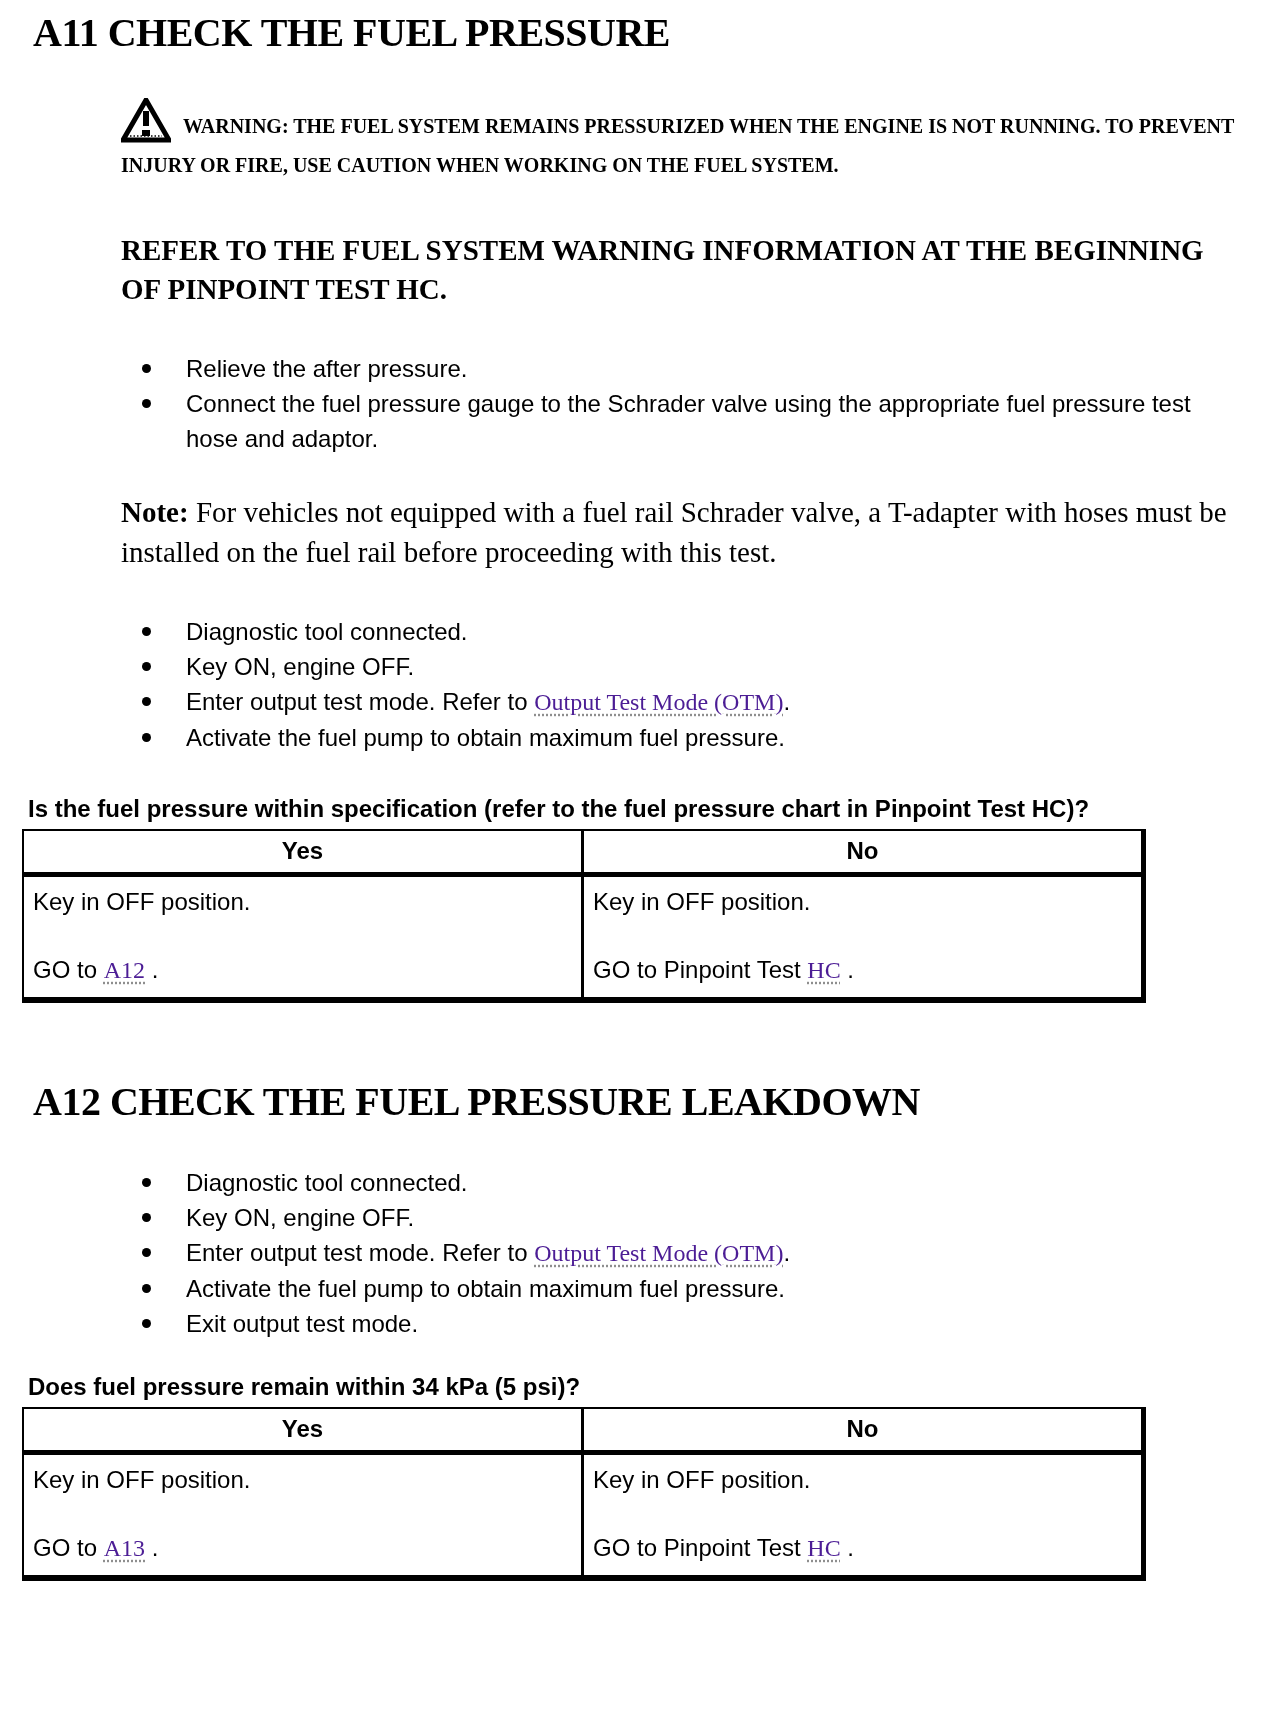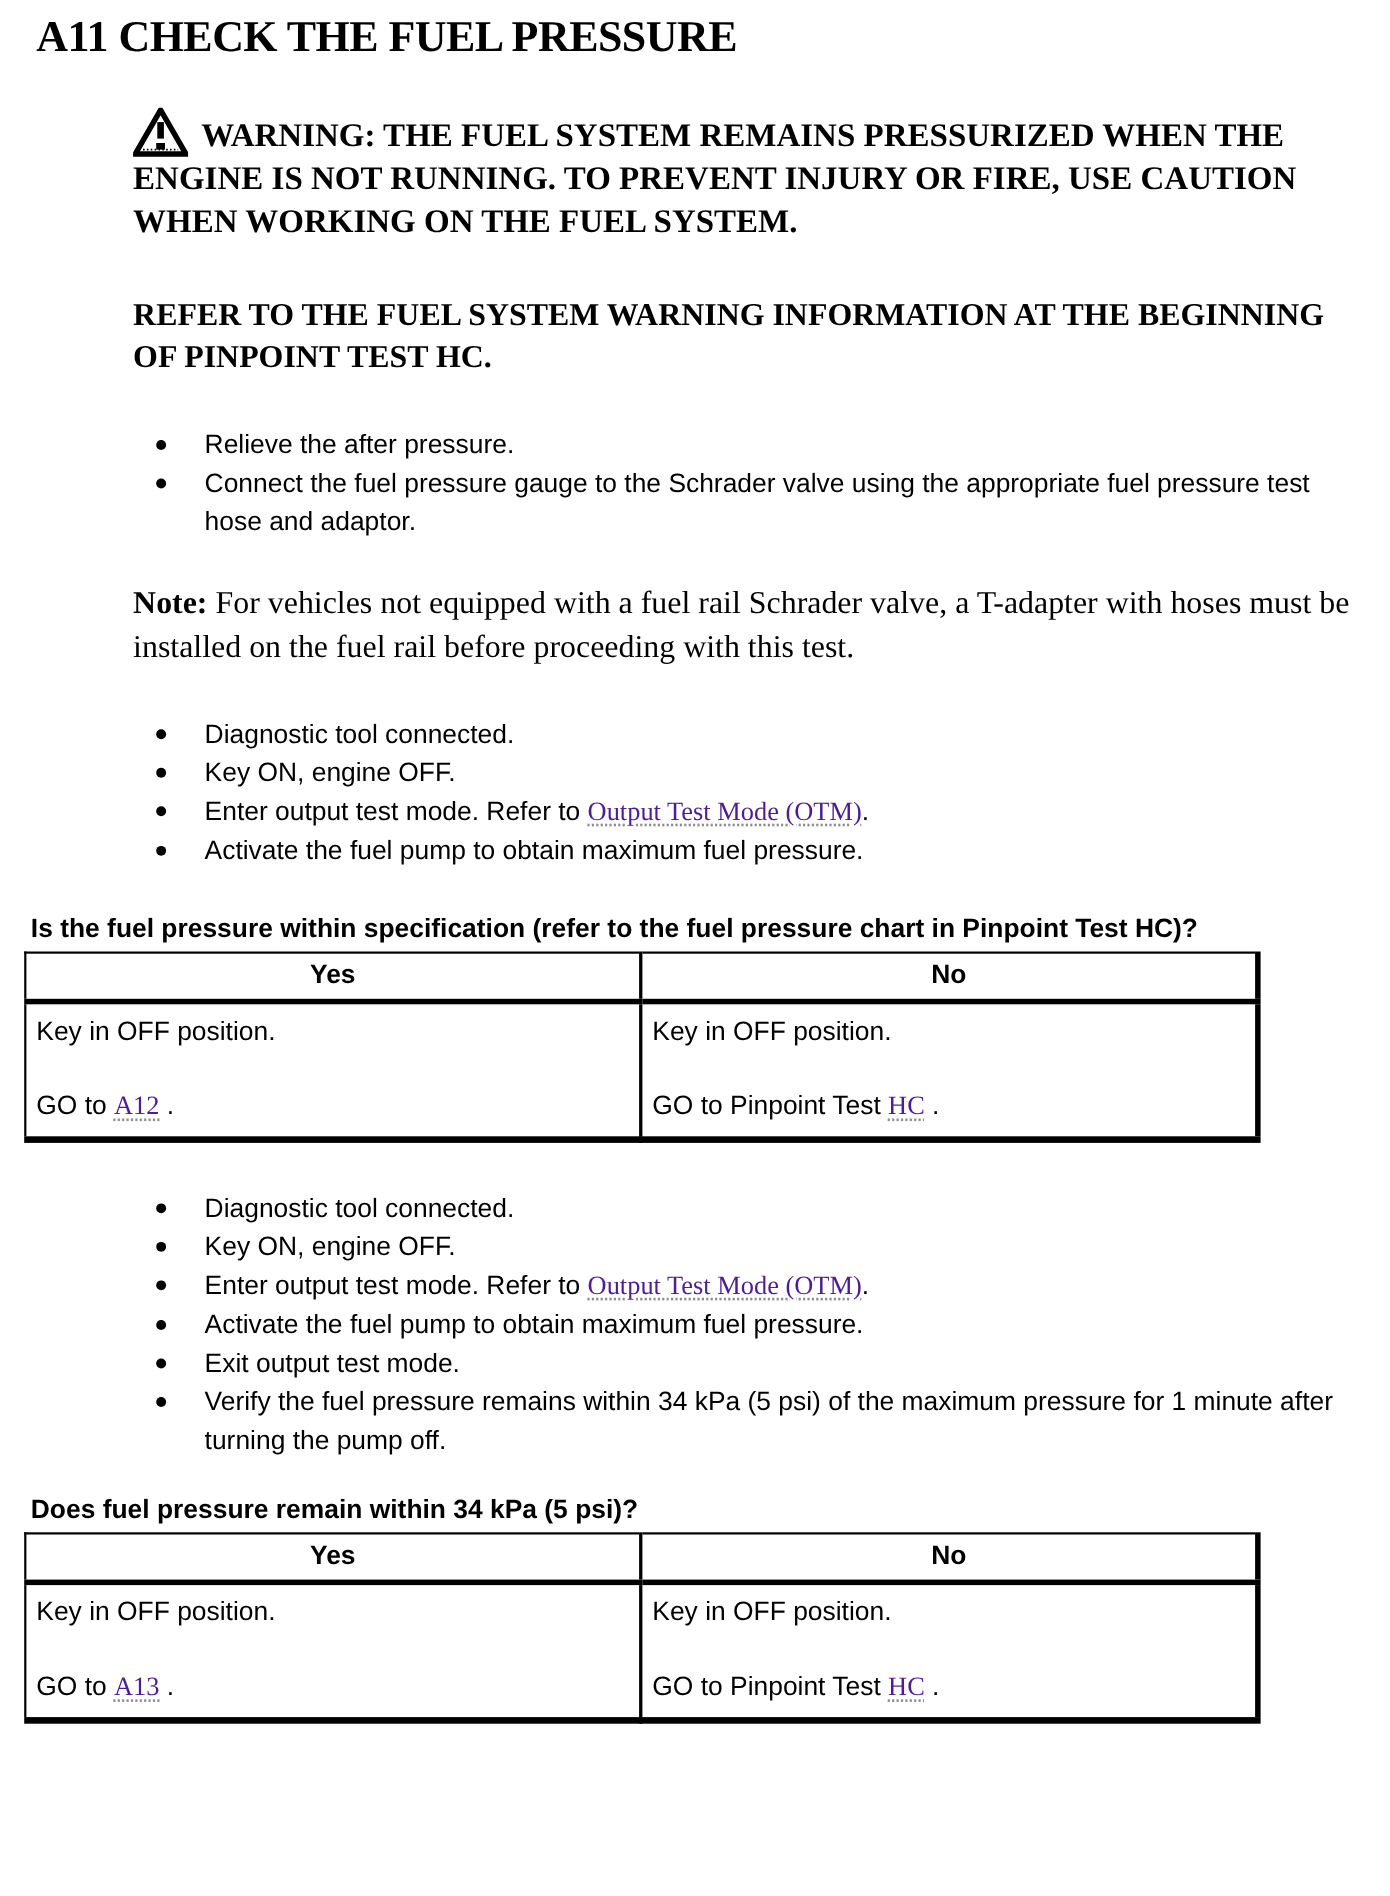--- a/index.html
+++ b/index.html
@@ -22,21 +22,21 @@
     font-size: 40px;
     line-height: 1.05;
     margin: 12px 30px 0 33px;
     letter-spacing: -0.5px;
   }
   .a12-h1 { margin-top: 78px; }
   .warning-para {
     margin: 44px 25px 0 121px;
     font-family: "Liberation Serif", serif;
     font-weight: bold;
-    font-size: 30px;
+    font-size: 20px;
     line-height: 39px;
   }
   .warn-icon {
     display: inline-block;
     width: 50px;
     height: 45px;
     vertical-align: -10px;
     margin-right: 12px;
   }
   .refer-para {
@@ -169,28 +169,28 @@
           <div class="goto-line"><span>GO to </span><a class="doc-link">A12</a><span> .</span></div>
         </td>
         <td>
           <div>Key in OFF position.</div>
           <div class="goto-line"><span>GO to Pinpoint Test </span><a class="doc-link">HC</a><span> .</span></div>
         </td>
       </tr>
     </tbody>
   </table>
 
+  <h1 class="doc-h1 a12-h1">A12 CHECK THE FUEL PRESSURE LEAKDOWN</h1>
 
   <ul class="bullet-list">
     <li><span>Diagnostic tool connected.</span></li>
     <li><span>Key ON, engine OFF.</span></li>
     <li><span>Enter output test mode. Refer to </span><a class="doc-link">Output Test Mode (OTM)</a><span>.</span></li>
     <li><span>Activate the fuel pump to obtain maximum fuel pressure.</span></li>
     <li><span>Exit output test mode.</span></li>
-    <li><span>Verify the fuel pressure remains within 34 kPa (5 psi) of the maximum pressure for 1 minute after turning the pump off.</span></li>
   </ul>
 
   <p class="question q2">Does fuel pressure remain within 34 kPa (5 psi)?</p>
 
   <table class="decision-table">
     <thead>
       <tr>
         <th>Yes</th>
         <th>No</th>
       </tr>

